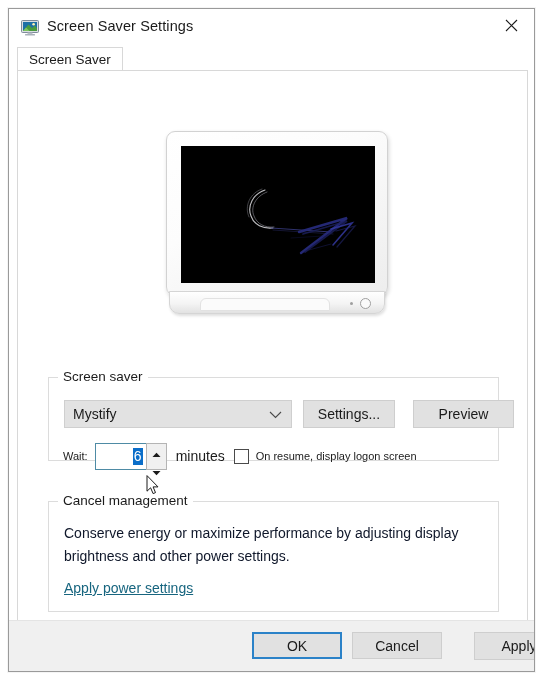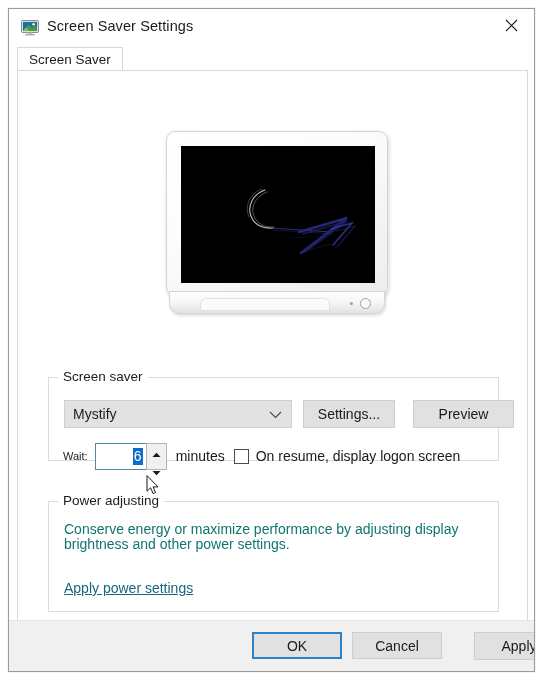--- a/index.html
+++ b/index.html
@@ -330,35 +330,35 @@
   #resume-checkbox {
     width: 15px;
     height: 15px;
     border: 1px solid #4a4a4a;
     background: #ffffff;
     box-sizing: border-box;
     cursor: default;
     flex: none;
   }
   #resume-checkbox-label {
-    font-size: 14px;
+    font-size: 11px;
     color: #1b1b1b;
     margin-left: 7px;
     white-space: nowrap;
   }
 
   
   #power-desc {
     position: absolute;
     left: 15px;
     top: 20px;
     width: 400px;
     font-size: 14px;
-    color: #0f766e;
-    line-height: 15px;
+    color: #0f172a;
+    line-height: 23px;
   }
   #change-power-settings-link {
     position: absolute;
     left: 15px;
     top: 78px;
     font-size: 14px;
     color: #17657f;
     text-decoration: underline;
     cursor: default;
     white-space: nowrap;
@@ -522,21 +522,21 @@
         </div>
 
         <span id="minutes-label">minutes</span>
 
         <div id="resume-checkbox"></div>
         <span id="resume-checkbox-label">On resume, display logon screen</span>
       </div>
     </div>
 
     <div class="groupbox" id="group-power-management">
-      <span class="groupbox-title">Power adjusting</span>
+      <span class="groupbox-title">Cancel management</span>
 
       <div id="power-desc">Conserve energy or maximize performance by adjusting display brightness and other power settings.</div>
 
       <a id="change-power-settings-link" href="#">Apply power settings</a>
     </div>
   </div>
 
   <div id="footer">
     <div class="btn" id="ok-button">
       <span>OK</span>

